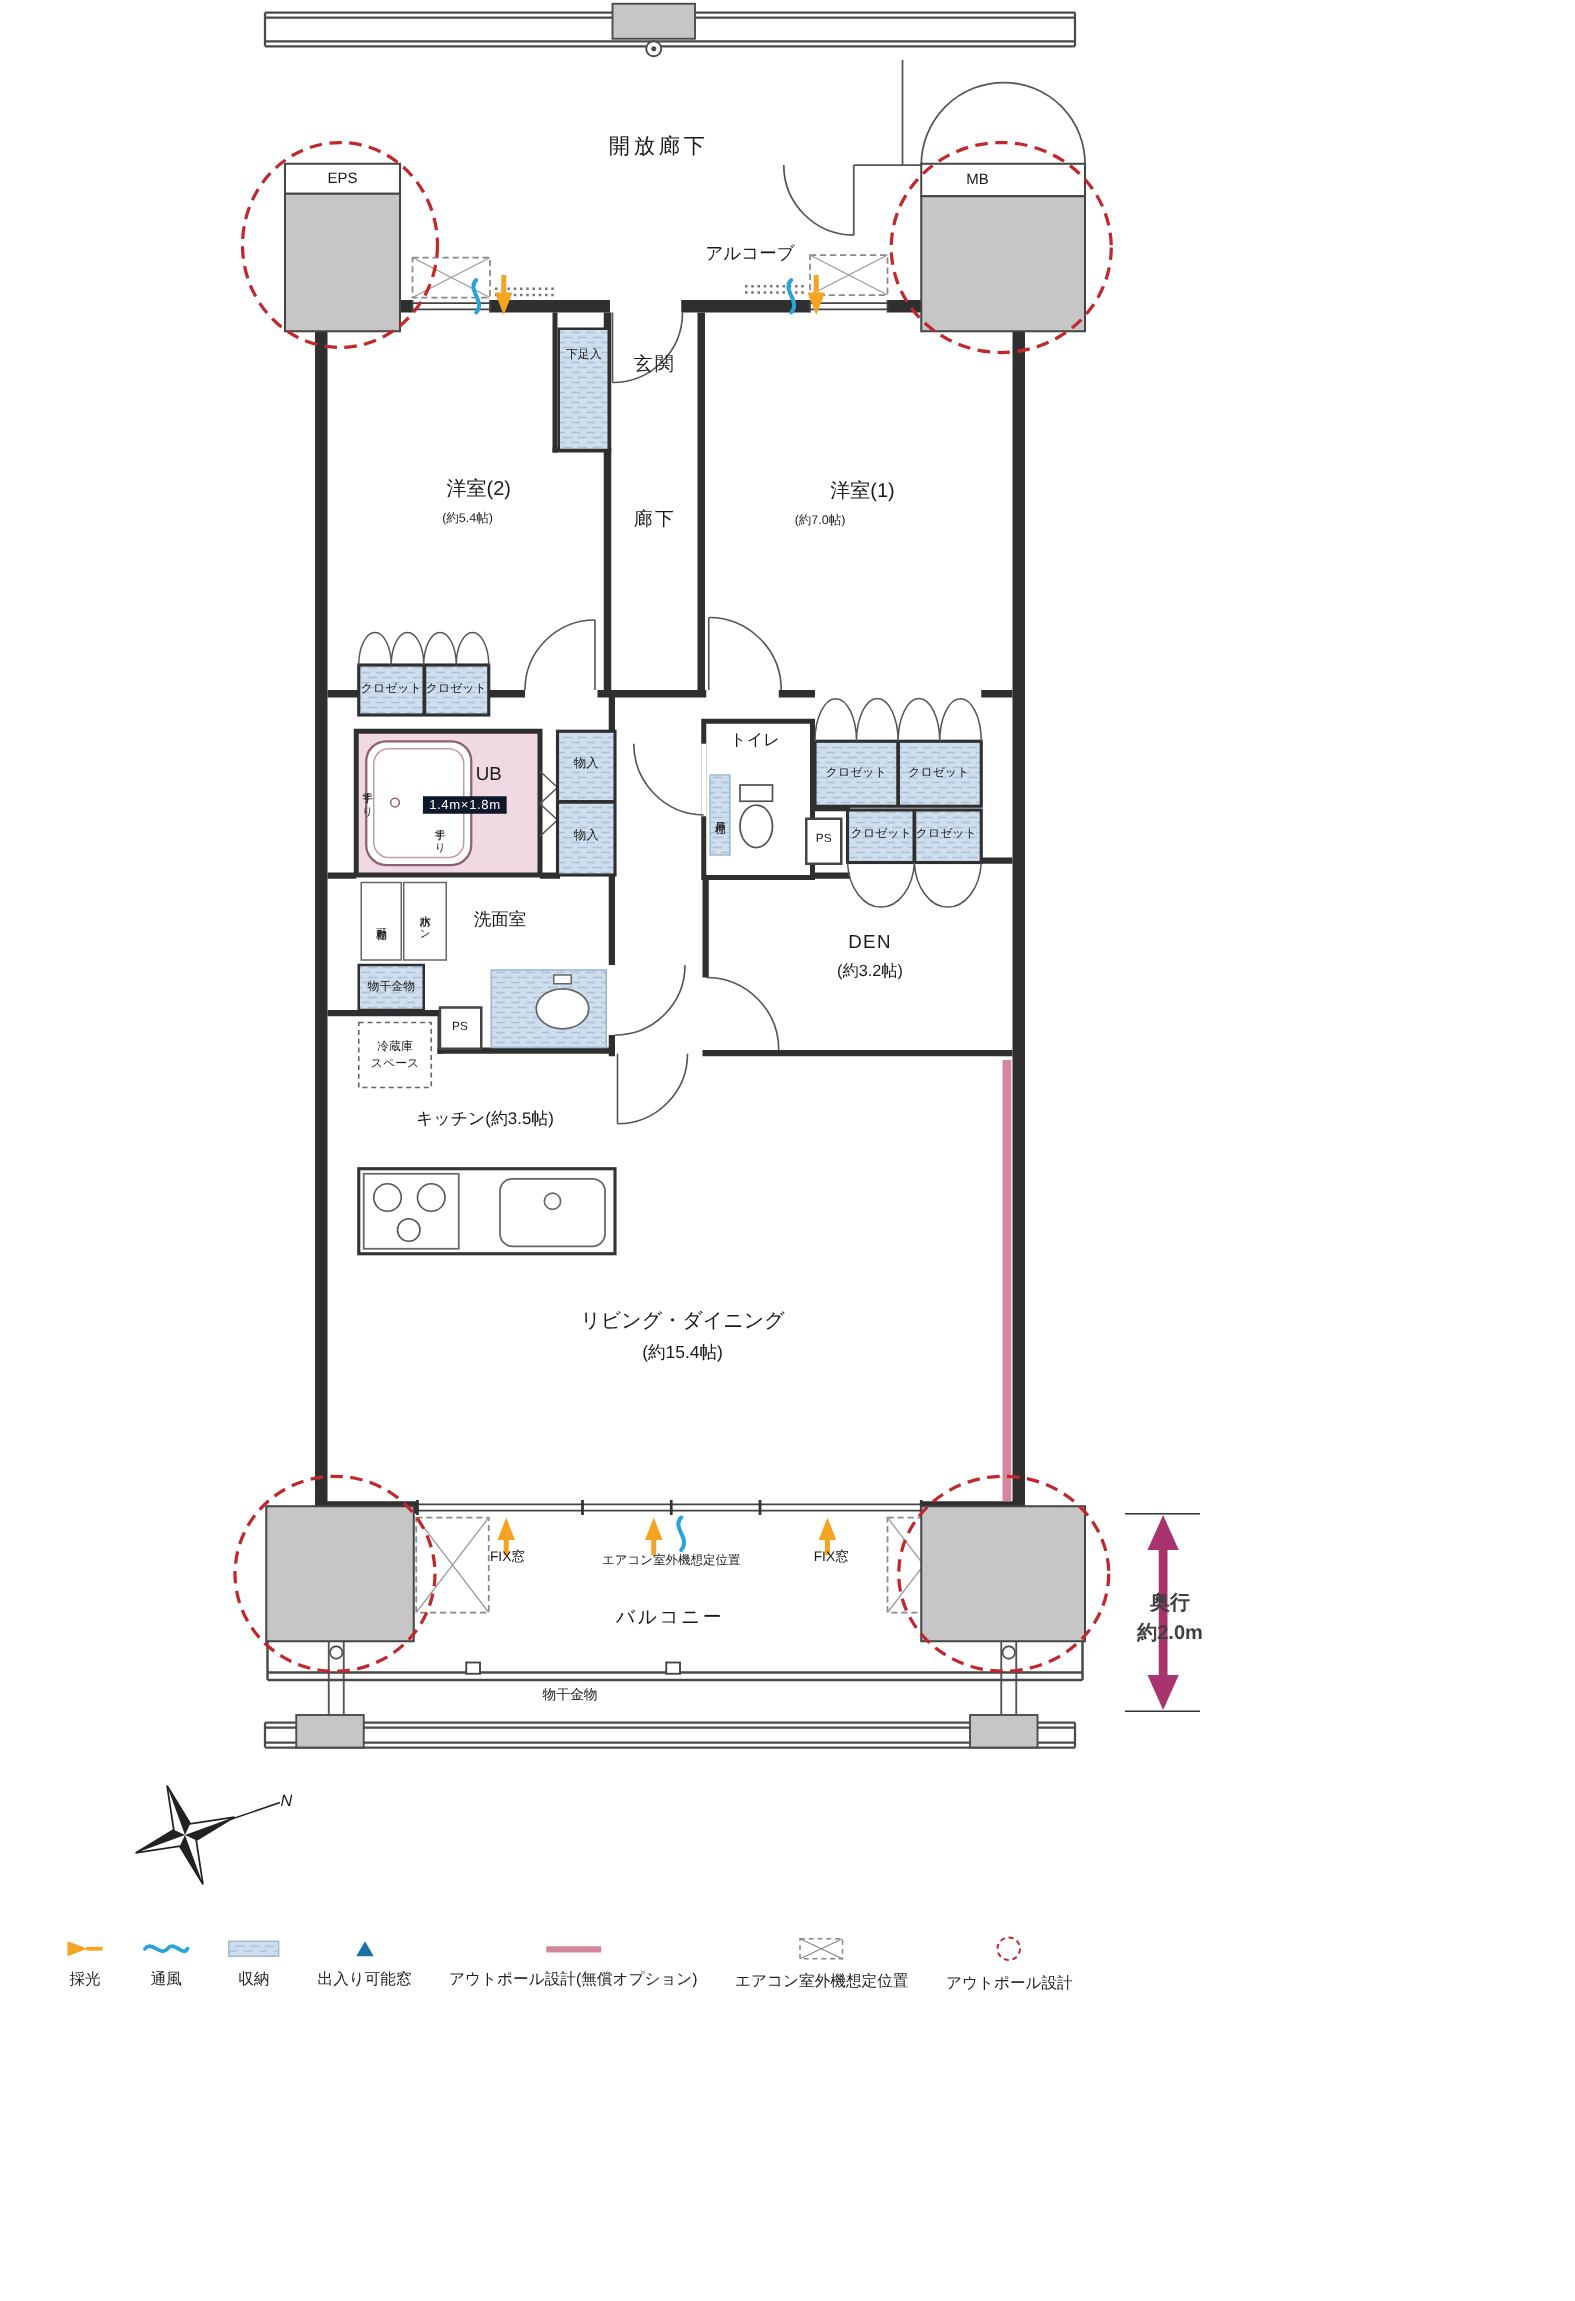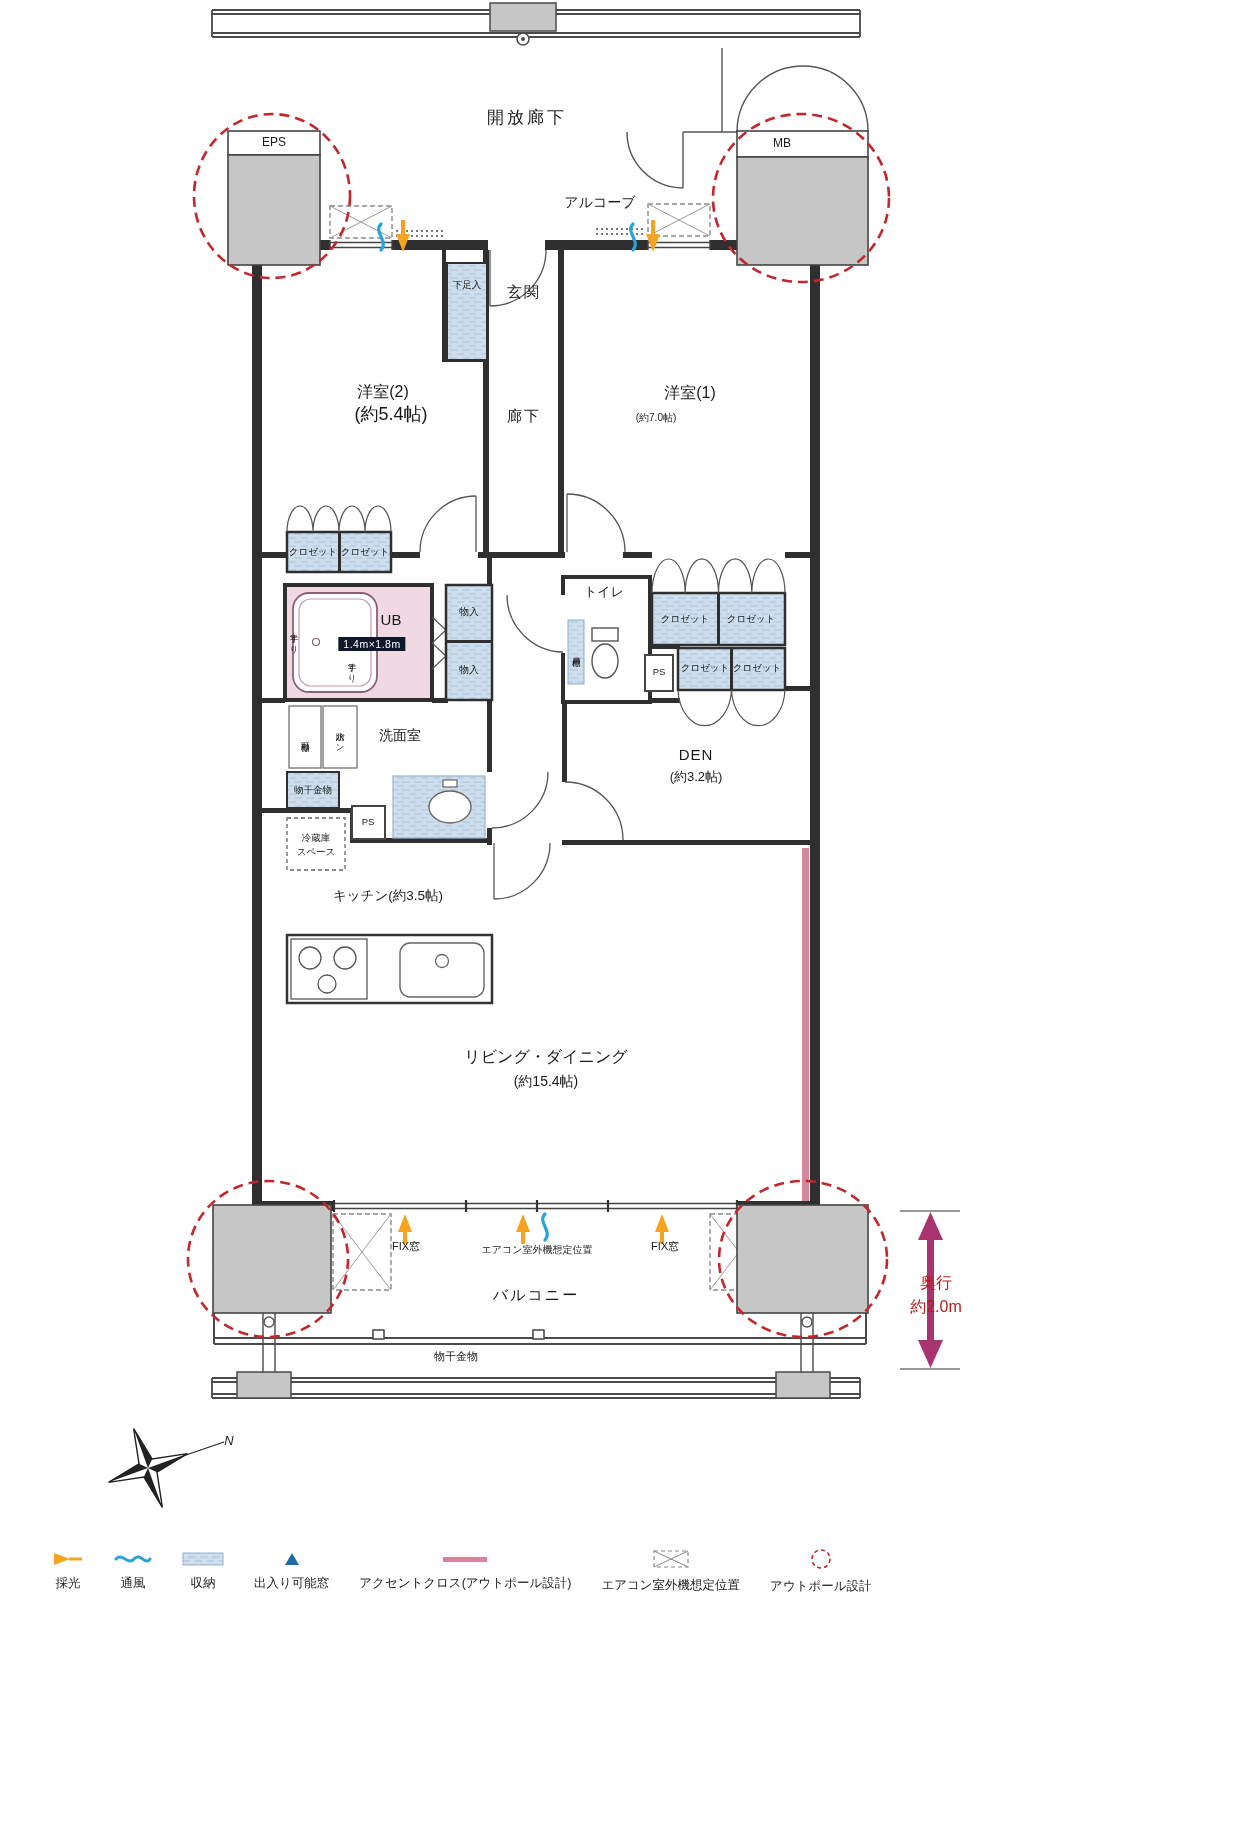--- a/index.html
+++ b/index.html
@@ -2,21 +2,21 @@
 <html><head>
 <meta charset="utf-8">
 <style>
   html,body{margin:0;padding:0;background:#fff;}
   body{font-family:"Liberation Sans","DejaVu Sans",sans-serif;color:#1a1a1a;}
   .canvas{position:relative;width:1140px;height:1841px;background:#fff;overflow:hidden;}
   .plan-svg{position:absolute;left:0;top:0;}
   .lbl{position:absolute;transform:translate(-50%,-50%);white-space:nowrap;line-height:1.1;color:#1a1a1a;}
   .lbl-v{writing-mode:vertical-rl;text-orientation:upright;letter-spacing:1px;}
   .dim-badge{position:absolute;transform:translate(-50%,-50%);background:#0f172a;color:#fff;font-size:10.5px;padding:1px 5px;letter-spacing:.5px;}
-  .depth{color:#b91c1c;font-weight:400;}
+  .depth{color:#404040;font-weight:700;}
   .legend{position:absolute;left:52px;top:1548px;display:flex;align-items:center;gap:30px;}
   .legend-item{display:flex;align-items:center;gap:8px;font-size:12.5px;color:#222;flex-direction:column;}
 </style>
 </head>
 <body>
 
 <div class="canvas">
 
 <svg class="plan-svg" width="1260" height="1841" viewBox="0 0 1260 1841">
   <defs>
@@ -254,21 +254,21 @@
 </svg>
 
 <div>
   <div class="lbl" style="left:527px;top:118px;font-size:17px;letter-spacing:3px">開放廊下</div>
   <div class="lbl" style="left:600px;top:203px;font-size:14px">アルコーブ</div>
   <div class="lbl" style="left:274px;top:143px;font-size:12px">EPS</div>
   <div class="lbl" style="left:782px;top:144px;font-size:12px">MB</div>
   <div class="lbl" style="left:524px;top:292px;font-size:15px;letter-spacing:2px">玄関</div>
   <div class="lbl" style="left:467px;top:285px;font-size:9.5px">下足入</div>
   <div class="lbl" style="left:383px;top:392px;font-size:16px">洋室(2)</div>
-  <div class="lbl" style="left:391px;top:415px;font-size:18px">(約5.4帖)</div>
+  <div class="lbl" style="left:374px;top:415px;font-size:10px">(約5.4帖)</div>
   <div class="lbl" style="left:524px;top:416px;font-size:15px;letter-spacing:2px">廊下</div>
   <div class="lbl" style="left:690px;top:393px;font-size:16px">洋室(1)</div>
   <div class="lbl" style="left:656px;top:417px;font-size:10px">(約7.0帖)</div>
   <div class="lbl" style="left:313px;top:552px;font-size:9.5px">クロゼット</div>
   <div class="lbl" style="left:365px;top:552px;font-size:9.5px">クロゼット</div>
   <div class="lbl" style="left:391px;top:620px;font-size:15px">UB</div>
   <div class="dim-badge" style="left:372px;top:644px">1.4m×1.8m</div>
   <div class="lbl lbl-v" style="left:294px;top:638px;font-size:8.5px">手すり</div>
   <div class="lbl lbl-v" style="left:352px;top:667px;font-size:8.5px">手すり</div>
   <div class="lbl" style="left:469px;top:611px;font-size:10px">物入</div>
@@ -325,21 +325,21 @@
   <div class="legend-item">
     <svg width="18" height="16">
           <polygon points="9,2 16,14 2,14" fill="#1b6ea8"></polygon>
         </svg>
     <span>出入り可能窓</span>
   </div>
   <div class="legend-item">
     <svg width="46" height="16">
           <rect x="1" y="6" width="44" height="5" fill="#d4879c"></rect>
         </svg>
-    <span>アクセントクロス(アウトポール設計)</span>
+    <span>アウトポール設計(無償オプション)</span>
   </div>
   <div class="legend-item">
     <svg width="38" height="20">
           <rect x="2" y="2" width="34" height="16" fill="none" stroke="#888" stroke-width="1.2" stroke-dasharray="4 3"></rect>
           <path d="M2,2L36,18M36,2L2,18" stroke="#888" stroke-width="1" fill="none"></path>
         </svg>
     <span>エアコン室外機想定位置</span>
   </div>
   <div class="legend-item">
     <svg width="22" height="22">

